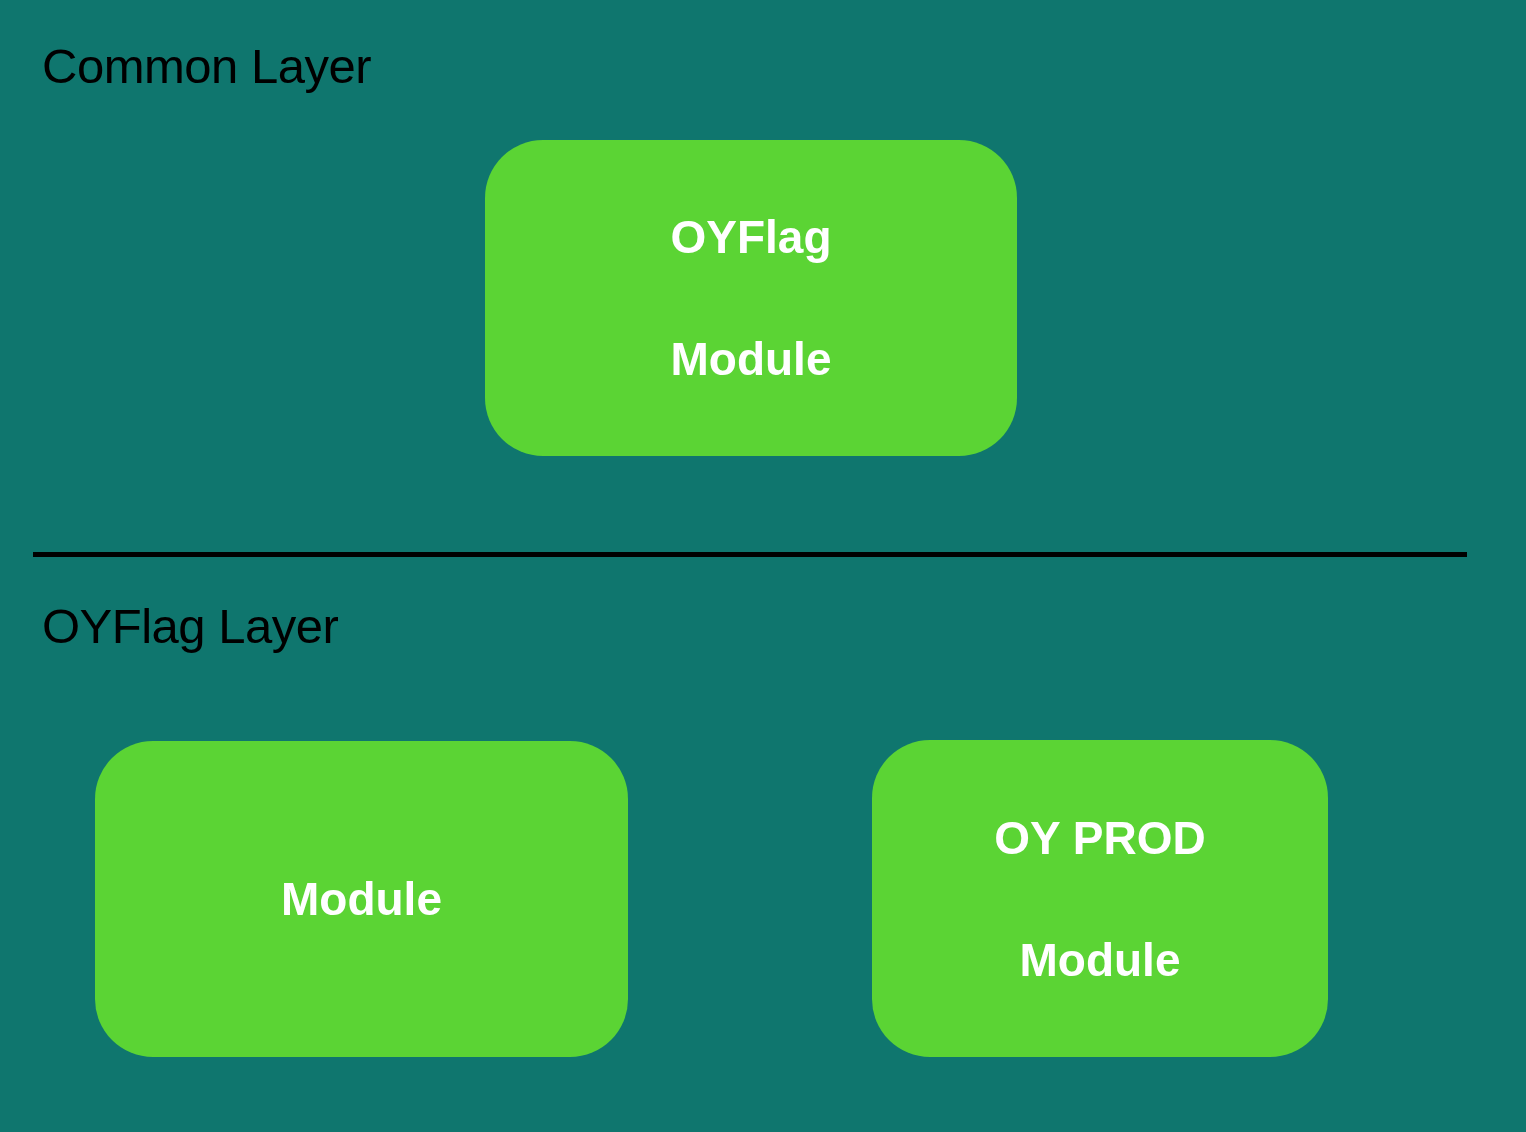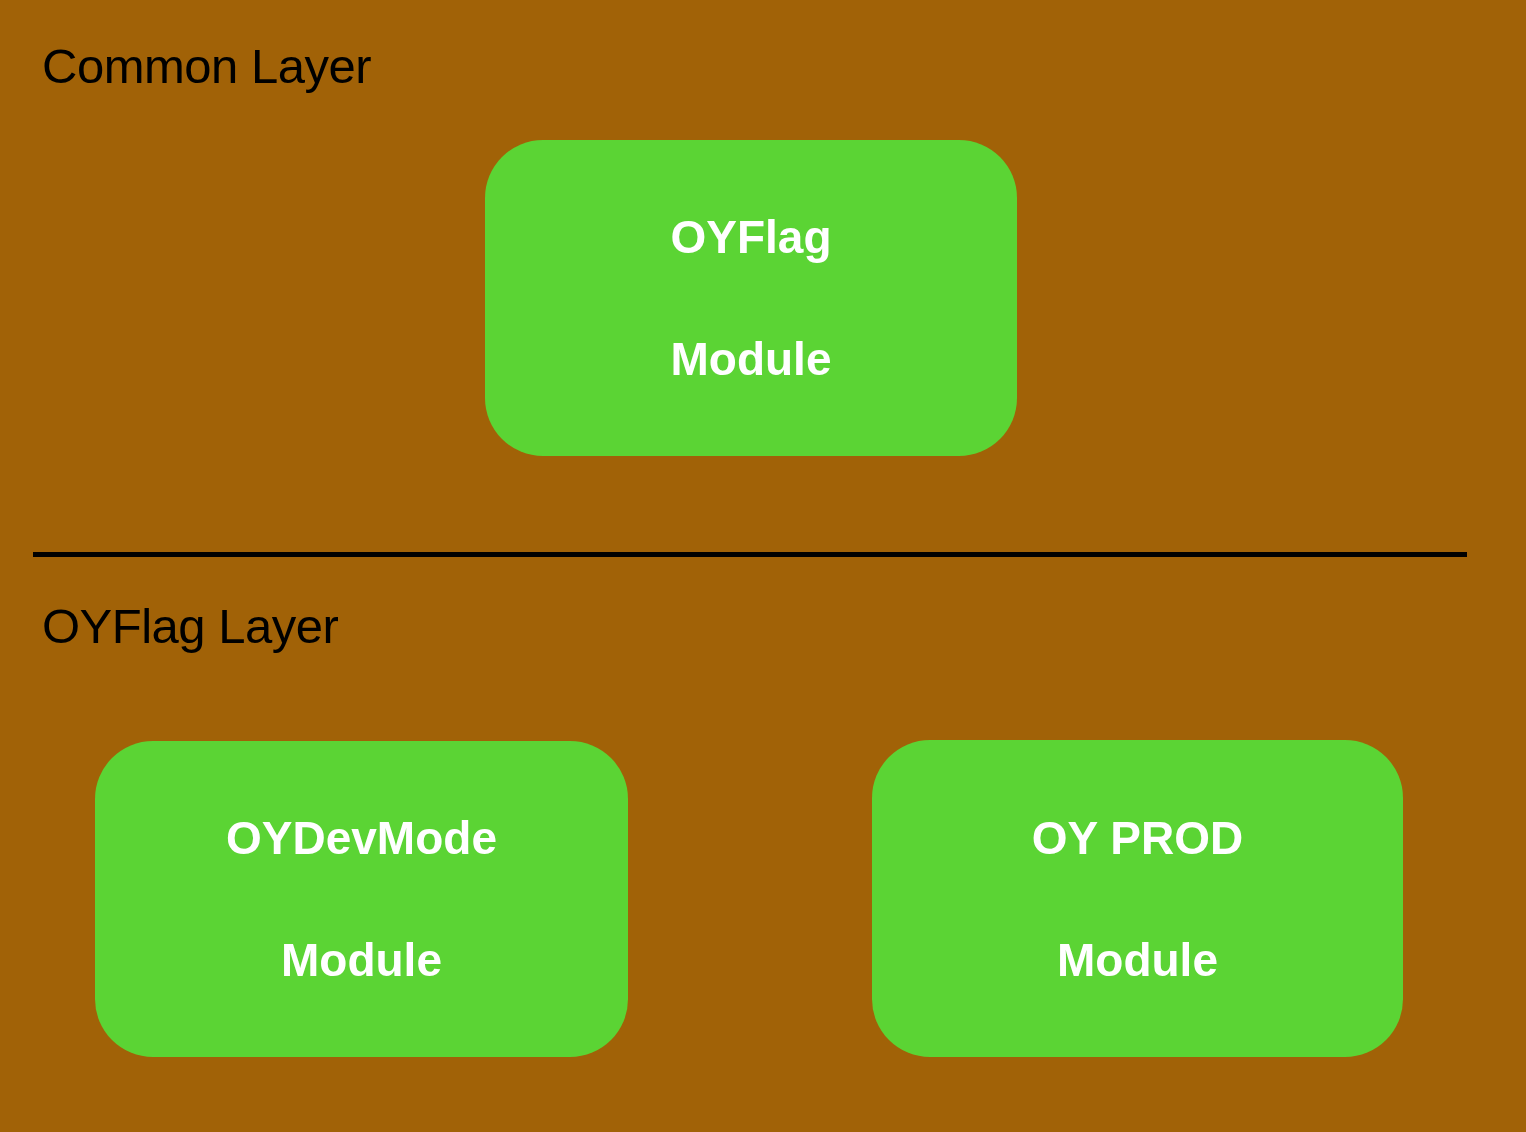--- a/index.html
+++ b/index.html
@@ -4,21 +4,21 @@
 <style>
   html, body {
     margin: 0;
     padding: 0;
     background: #ffffff;
   }
   .canvas {
     position: relative;
     width: 1526px;
     height: 1132px;
-    background: #a16207;
+    background: #0f766e;
     font-family: "Liberation Sans", sans-serif;
     overflow: hidden;
   }
   .layer-label {
     position: absolute;
     font-size: 49px;
     line-height: 1;
     font-weight: 400;
     letter-spacing: -0.5px;
     color: var(--label-text, #000000);
@@ -40,21 +40,21 @@
     font-size: 46px;
     line-height: 1;
     text-align: right;
   }
   .module .module-line {
     line-height: 1;
     white-space: nowrap;
   }
   .module.oyflag   { left: 485px; top: 140px; width: 532px; height: 316px; }
   .module.oydevmode{ left: 95px;  top: 741px; width: 533px; height: 316px; }
-  .module.oyprod   { left: 872px; top: 740px; width: 531px; height: 317px; }
+  .module.oyprod   { left: 872px; top: 740px; width: 456px; height: 317px; }
   .divider {
     position: absolute;
     left: 33px;
     top: 552px;
     width: 1434px;
     height: 5px;
     background: var(--divider, #000000);
   }
 </style>
 </head>
@@ -67,21 +67,20 @@
   <div class="module oyflag">
     <div class="module-line">OYFlag</div>
     <div class="module-line">Module</div>
   </div>
 
   <div class="divider"></div>
 
   <div class="layer-label feature">OYFlag Layer</div>
 
   <div class="module oydevmode">
-    <div class="module-line">OYDevMode</div>
     <div class="module-line">Module</div>
   </div>
 
   <div class="module oyprod">
     <div class="module-line">OY PROD</div>
     <div class="module-line">Module</div>
   </div>
 
 </div>
 

